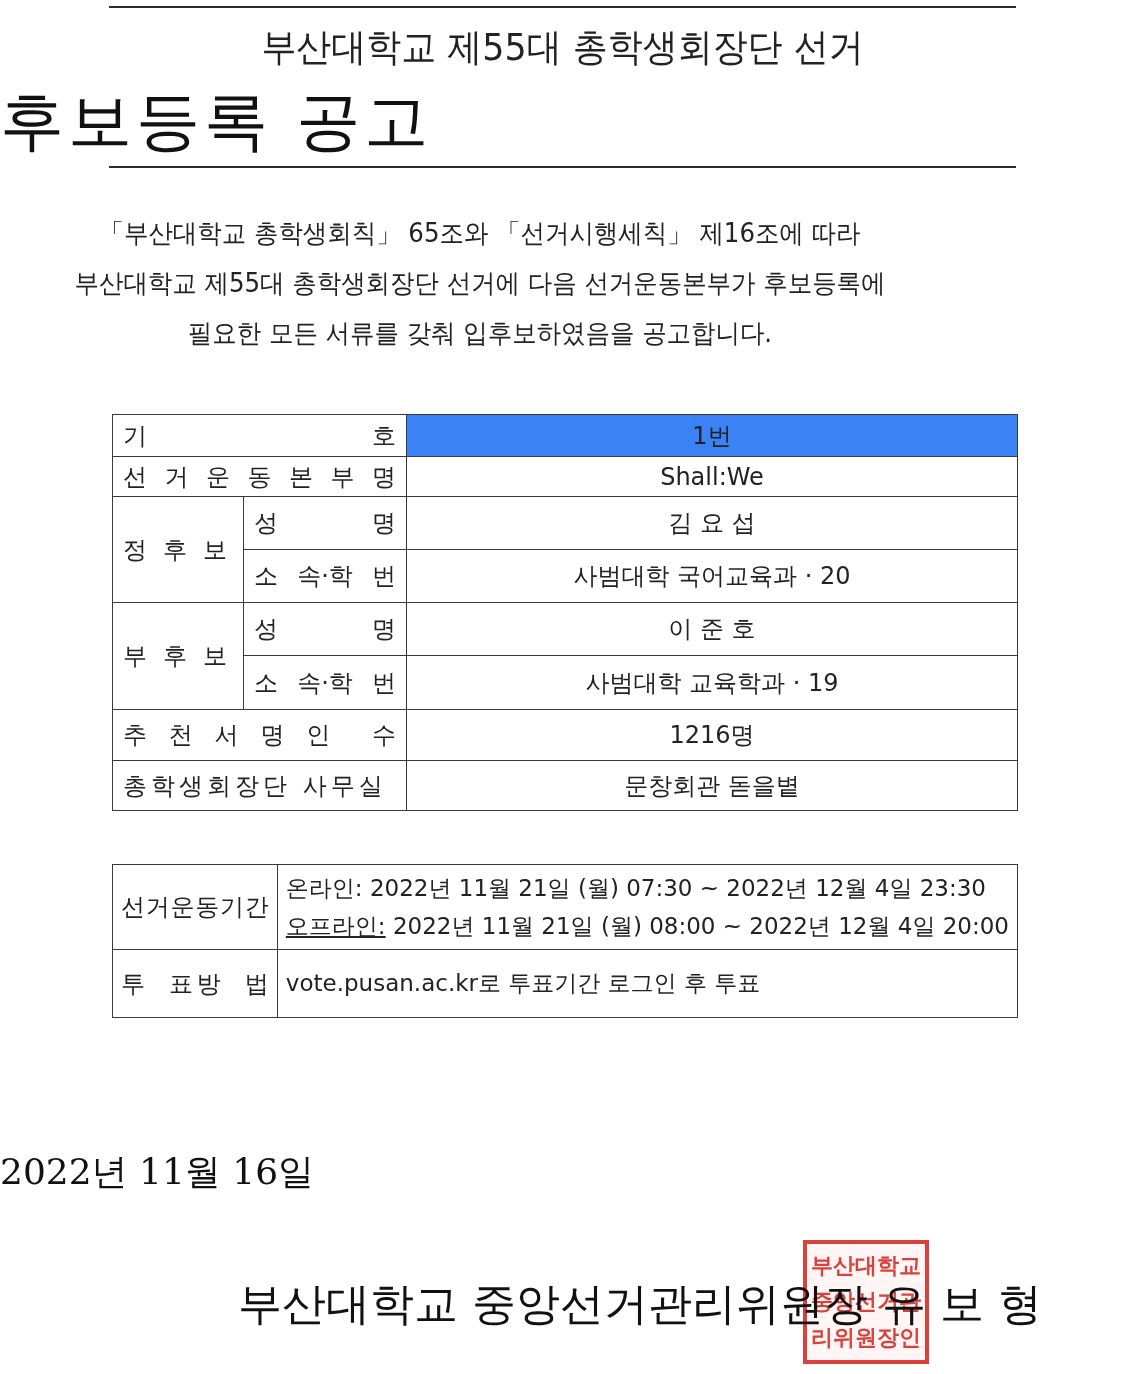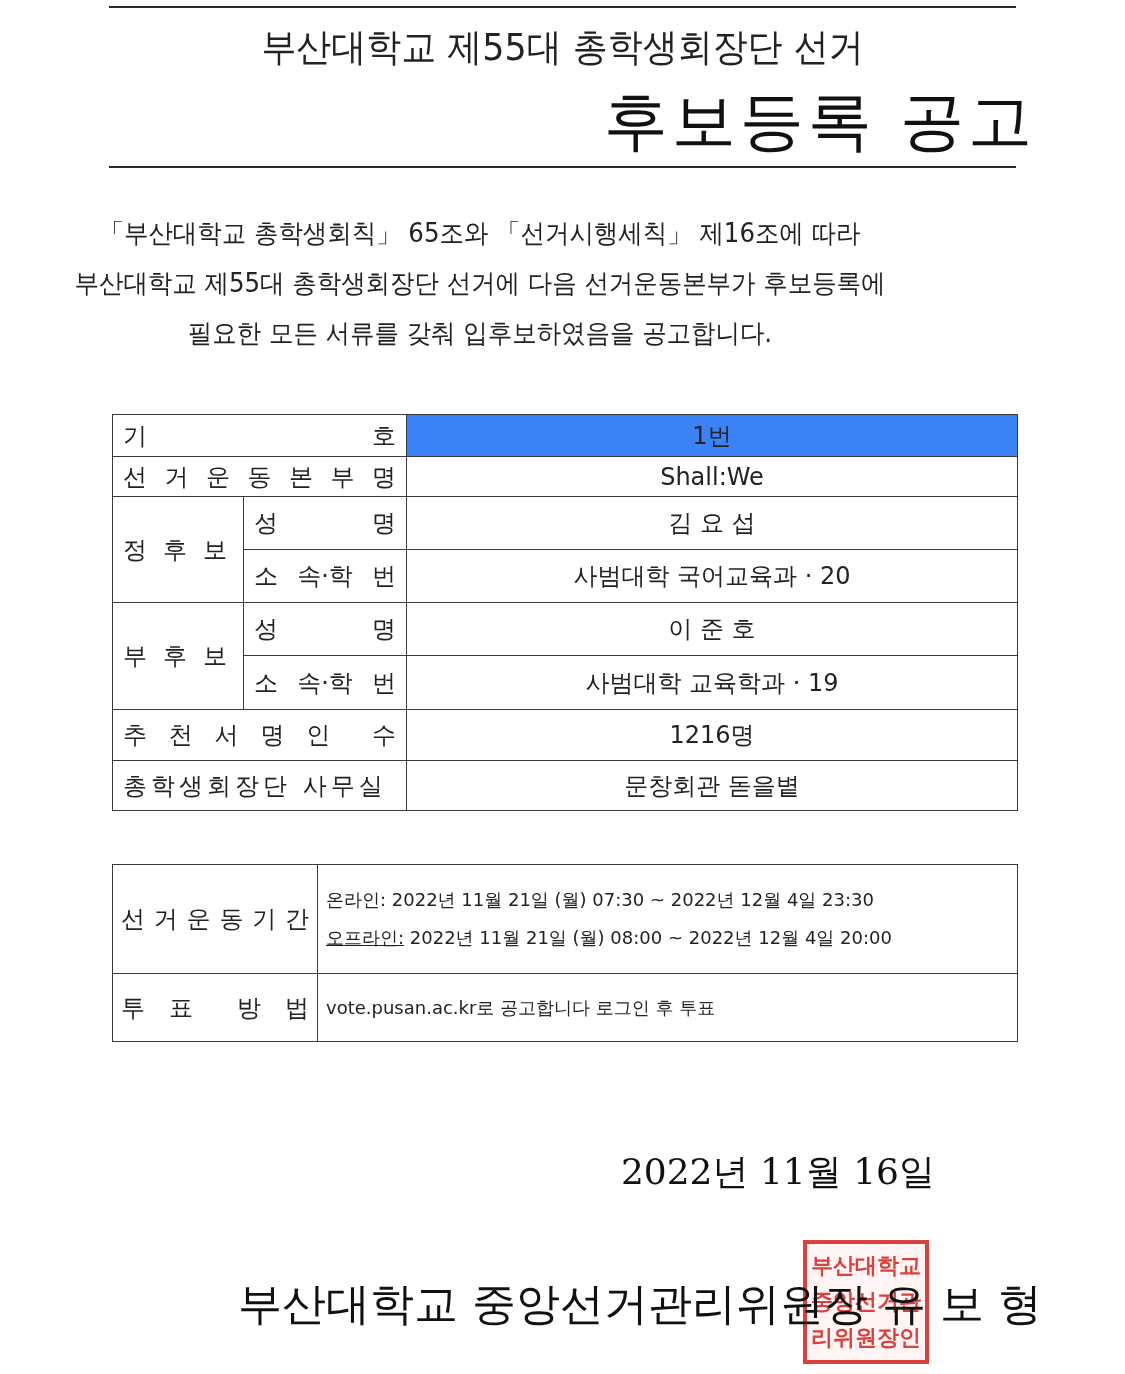--- a/index.html
+++ b/index.html
@@ -10,21 +10,21 @@
     .rule { position: absolute; left: 109px; width: 907px; height: 2px; background: #2b2b2b; }
     .rule.top { top: 6px; }
     .rule.bottom { top: 166px; }
     .subtitle {
       position: absolute; top: 22px; left: 0; width: 1125px; text-align: center;
       font-family: "DejaVu Sans", "Liberation Sans", sans-serif;
       font-size: 38px; letter-spacing: 0px; font-weight: normal; color: #222;
       transform: scaleX(0.92);
     }
     .title {
-      position: absolute; top: 78px; left: 0; width: 1036px; text-align: right;
+      position: absolute; top: 78px; left: 0; width: 1036px; text-align: left;
       font-size: 64px; font-weight: normal; letter-spacing: 4px; color: #111;
     }
     .intro {
       position: absolute; top: 208px; left: 0; width: 960px; text-align: center;
       font-family: "DejaVu Sans", "Liberation Sans", sans-serif;
       font-size: 26px; line-height: 50px; color: #222;
     }
     .intro p { margin: 0; transform: scaleX(0.94); }
 
     table { border-collapse: collapse; position: absolute; left: 112px; }
@@ -33,26 +33,26 @@
       font-family: "DejaVu Sans", "Liberation Sans", sans-serif; font-size: 24px; color: #222;
     }
     .t1 { top: 414px; width: 906px; }
     .t1 td.lbl { letter-spacing: 0; padding: 0 10px; }
     .t1 td.val { text-align: center; }
     .justify { display: flex; justify-content: space-between; }
     .highlight { background: #3b82f6; }
 
     .t2 { top: 864px; width: 906px; }
     .t2 td.lbl { padding: 0 8px; width: 188px; }
-    .t2 td.val { padding: 16px 8px; font-size: 18px; }
+    .t2 td.val { padding: 4px 8px; font-size: 23px; }
     .t2 .line { line-height: 38px; white-space: nowrap; }
     .u { text-decoration: underline; }
 
     .date {
-      position: absolute; top: 1148px; left: 0; width: 935px; text-align: right;
+      position: absolute; top: 1148px; left: 0; width: 935px; text-align: left;
       font-size: 36px; color: #111;
     }
     .signer {
       position: absolute; top: 1275px; left: 238px;
       font-size: 44px; color: #111; white-space: nowrap; z-index: 2;
     }
     .stamp {
       position: absolute; left: 803px; top: 1240px; width: 126px; height: 124px;
       border: 4px solid #d9413c; box-sizing: border-box; z-index: 1;
       display: grid; grid-template-columns: repeat(5, 1fr); grid-template-rows: repeat(3, 1fr);
@@ -205,21 +205,21 @@
   </tr>
   <tr style="height:68px">
     <td class="lbl">
       <div class="justify">
         <span>투</span>
             <span style="margin-right:auto;margin-left:24px">표</span>
             <span style="margin-right:24px">방</span>
             <span>법</span>
       </div>
     </td>
-    <td class="val">vote.pusan.ac.kr로 공고합니다 로그인 후 투표</td>
+    <td class="val">vote.pusan.ac.kr로 투표기간 로그인 후 투표</td>
   </tr>
 </tbody>
   </table>
 
 <div class="date">2022년 11월 16일</div>
 
 <div class="stamp">
   <span>부</span>
     <span>산</span>
     <span>대</span>

